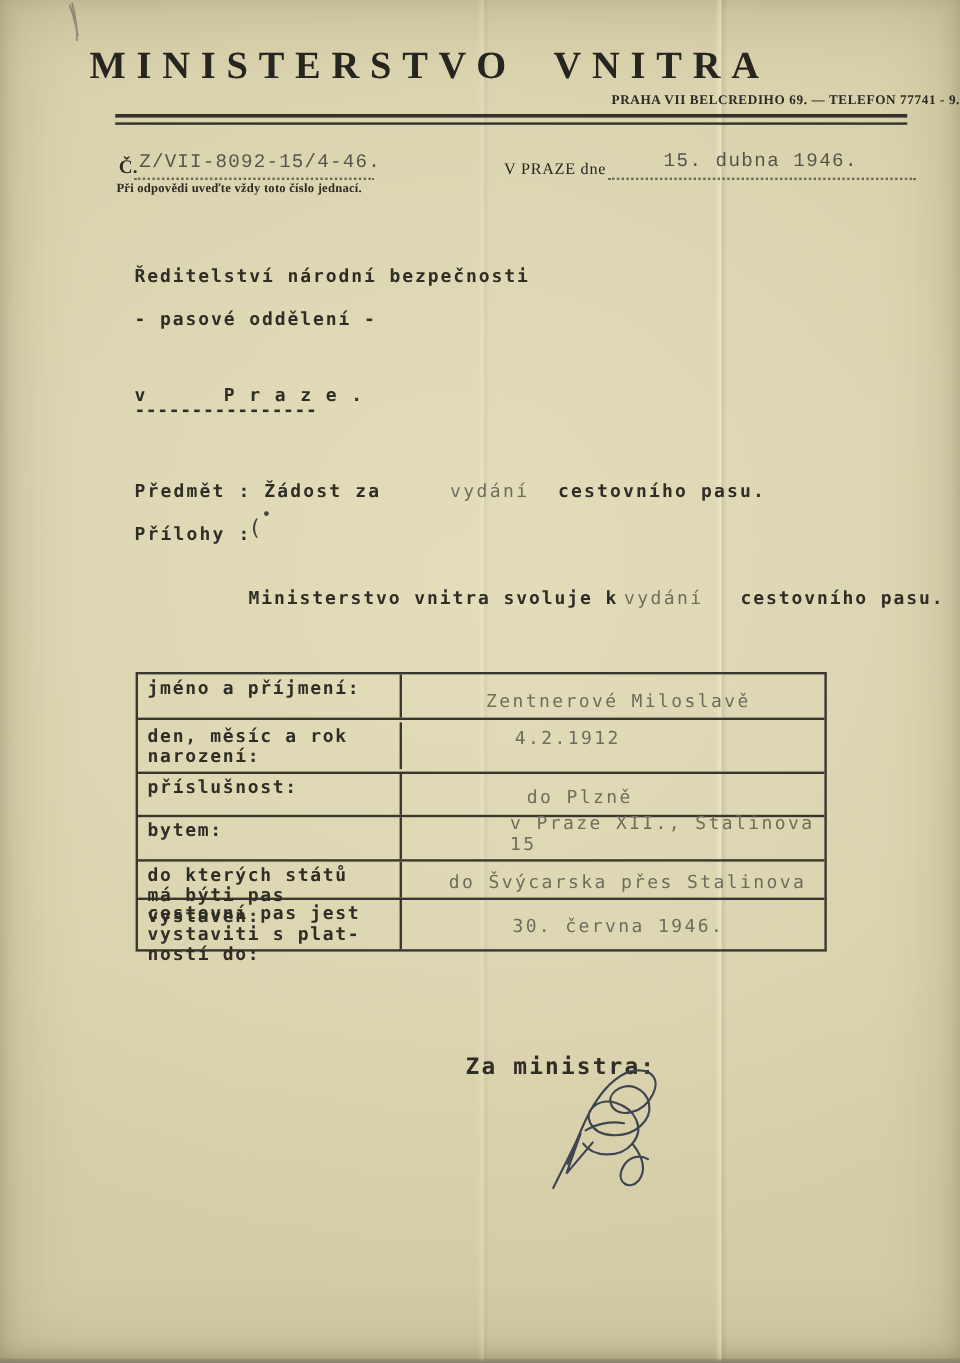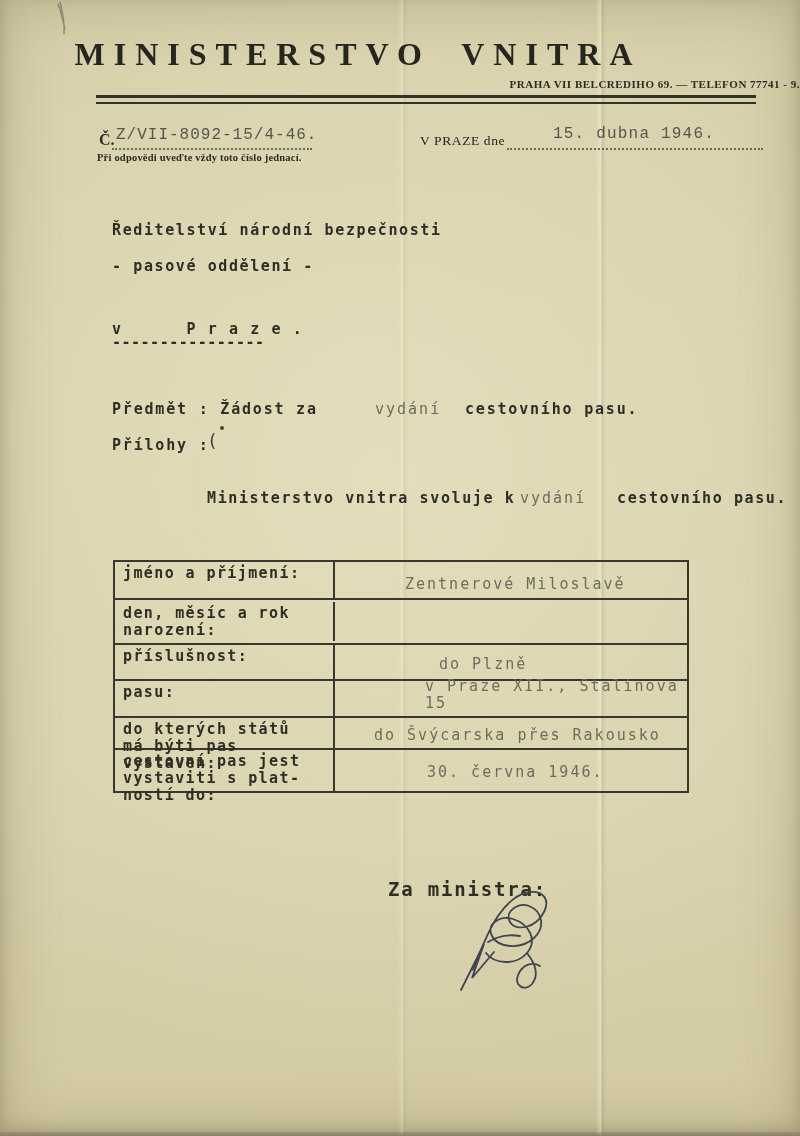--- a/index.html
+++ b/index.html
@@ -124,33 +124,34 @@
   <div class="abs mono ink-dark" id="approval-suffix">cestovního pasu.</div>
 
   <div class="abs" id="table">
     <div class="trow">
       <div class="tlabel">jméno a příjmení:</div>
       <div class="tvalue">Zentnerové Miloslavě</div>
     </div>
     <div class="trow">
       <div class="tlabel">den, měsíc a rok
 narození:</div>
+      <div class="tvalue">4.2.1912</div>
     </div>
     <div class="trow">
       <div class="tlabel">příslušnost:</div>
       <div class="tvalue">do Plzně</div>
     </div>
     <div class="trow">
-      <div class="tlabel">pasu:</div>
+      <div class="tlabel">bytem:</div>
       <div class="tvalue">v Praze XII., Stalinova 15</div>
     </div>
     <div class="trow">
       <div class="tlabel">do kterých států
 má býti pas vystaven:</div>
-      <div class="tvalue">do Švýcarska přes Rakousko</div>
+      <div class="tvalue">do Švýcarska přes Stalinova</div>
     </div>
     <div class="trow">
       <div class="tlabel">cestovní pas jest
 vystaviti s plat-
 ností do:</div>
       <div class="tvalue">30. června 1946.</div>
     </div>
   </div>
 
   <div class="abs mono ink-dark" id="za-ministra">Za ministra:</div>

